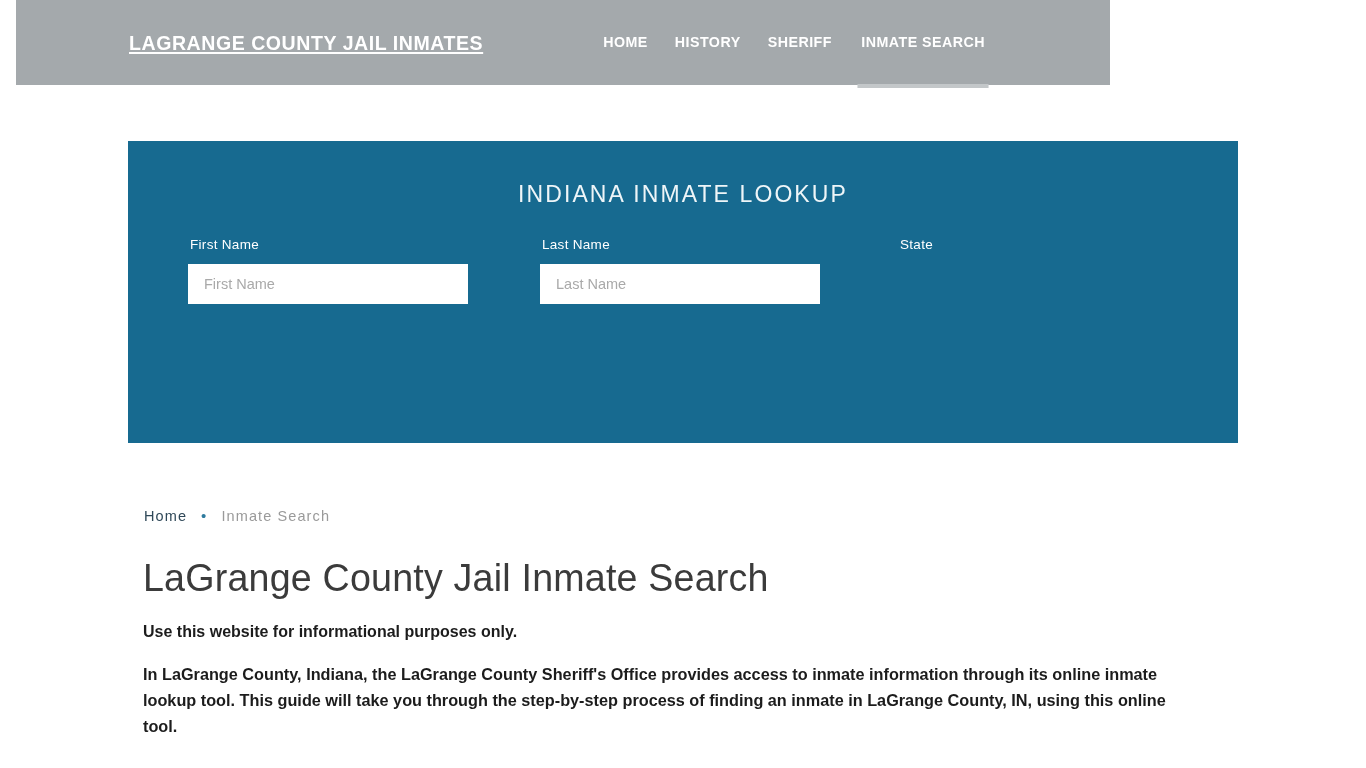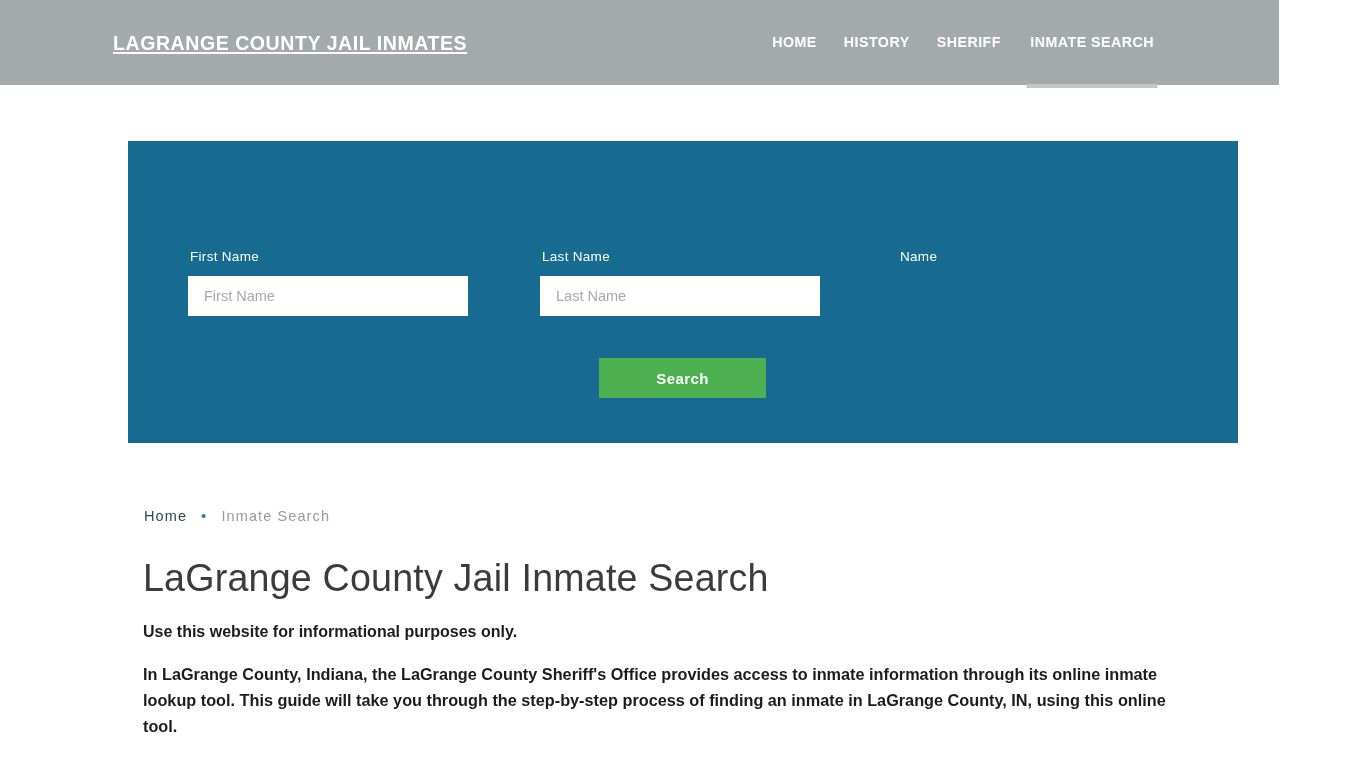--- a/index.html
+++ b/index.html
@@ -10,25 +10,26 @@
     width: 1366px;
     height: 768px;
     overflow: hidden;
     background: #ffffff;
     font-family: "Liberation Sans", sans-serif;
   }
 
   
   .site-header {
     position: relative;
-    width: 1279px;
+    width: 1094px;
     height: 85px;
     background: #a4a9ac;
     display: flex;
     align-items: center;
+    margin-left: 16px;
   }
   .site-title {
     position: absolute;
     left: 113px;
     top: 30px;
     color: #ffffff;
     font-family: "Liberation Sans Narrow", "Liberation Sans", sans-serif;
     font-size: 21px;
     font-weight: bold;
     letter-spacing: 0.6px;
@@ -90,21 +91,20 @@
     font-size: 23px;
     font-weight: 400;
     letter-spacing: 2.1px;
     text-transform: uppercase;
     line-height: 28px;
   }
 
   .field {
     position: absolute;
     top: 95px;
-    margin-top: 12px;
   }
   .field-label {
     display: block;
     color: #ffffff;
     font-size: 13.5px;
     font-weight: 400;
     letter-spacing: 0.3px;
     line-height: 18px;
     margin-bottom: 10px;
     padding-left: 2px;
@@ -213,36 +213,36 @@
 
   <nav class="main-nav">
     <a class="nav-item" href="#">HOME</a>
     <a class="nav-item" href="#">HISTORY</a>
     <a class="nav-item" href="#">SHERIFF</a>
     <a class="nav-item active" href="#">INMATE SEARCH</a>
   </nav>
 </header>
 
 <section class="lookup-panel">
+  <div class="lookup-title">Indiana Inmate Lookup</div>
 
   <div class="field field-first">
     <label class="field-label">First Name</label>
     <input class="field-input" type="text" placeholder="First Name" style="">
   </div>
 
   <div class="field field-last">
     <label class="field-label">Last Name</label>
     <input class="field-input" type="text" placeholder="Last Name" style="">
   </div>
 
   <div class="field field-state">
-    <label class="field-label">Name</label>
+    <label class="field-label">State</label>
   </div>
 
-  <button class="search-btn">Search</button>
 </section>
 
 <nav class="breadcrumb">
   <a class="crumb-home" href="#">Home</a>
   <span class="crumb-sep">•</span>
   <span class="crumb-current">Inmate Search</span>
 </nav>
 
 <main class="article">
   <h1 class="page-heading">LaGrange County Jail Inmate Search</h1>

